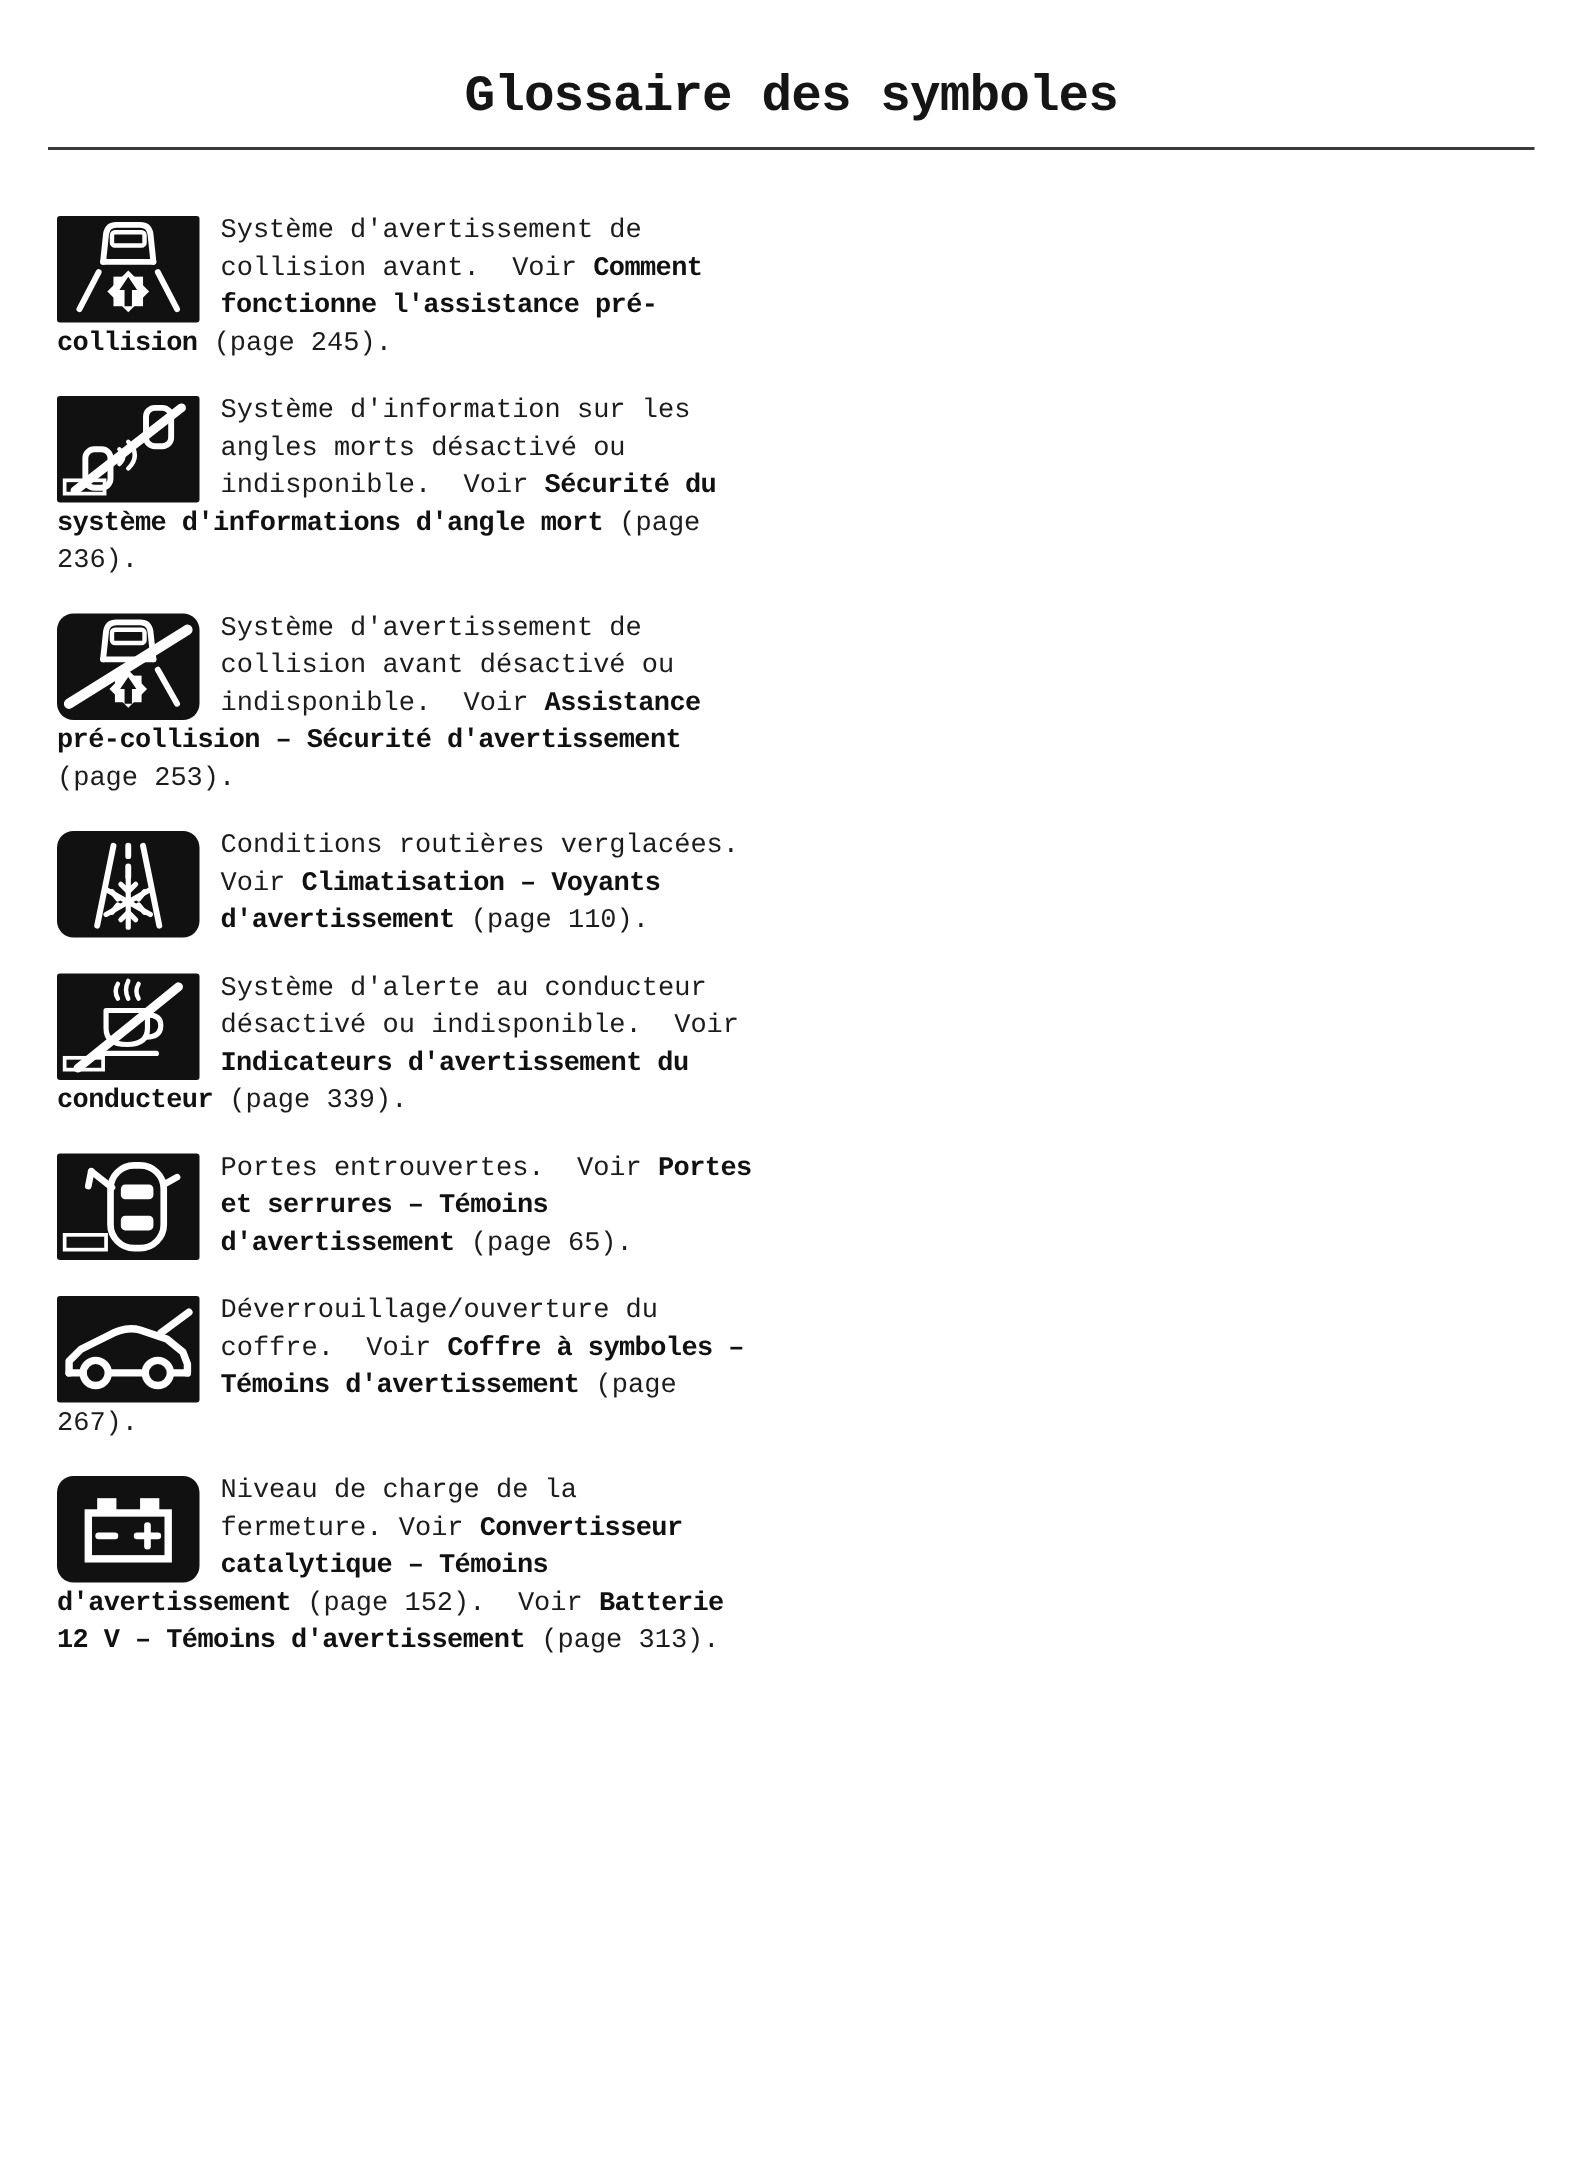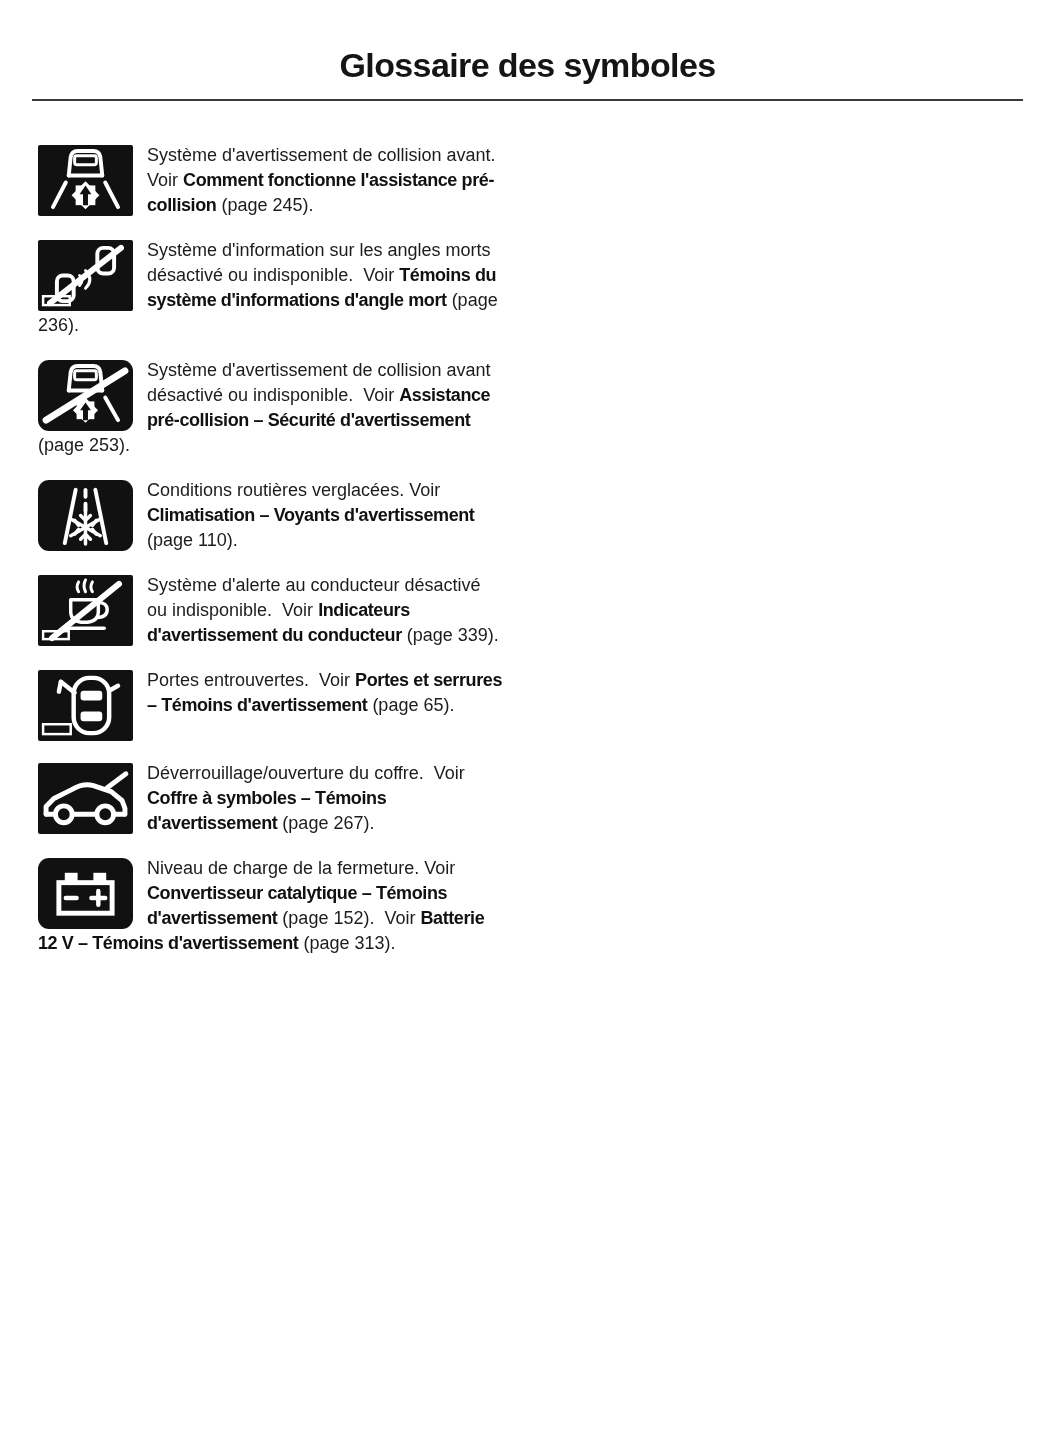--- a/index.html
+++ b/index.html
@@ -1,20 +1,20 @@
 <!DOCTYPE html>
 <html><head>
 <meta charset="utf-8">
 <style>
   html,body{margin:0;padding:0;background:#ffffff;}
   .page{
     position:relative;
     width:1055px;height:1448px;
     background:#ffffff;
-    font-family:Liberation Sans, sans-serif;
+    font-family:Liberation Mono, monospace;
     color:#1c1c1c;
     overflow:hidden;
   }
   h1.page-title{
     margin:0;padding-top:46px;
     text-align:center;
     font-size:34px;font-weight:bold;letter-spacing:-0.6px;
     color:#151515;
   }
   hr.title-rule{
@@ -80,21 +80,21 @@
           <g stroke="#fff" fill="none" stroke-width="4" stroke-linecap="round" stroke-linejoin="round">
             <rect x="60" y="8" width="17" height="26" rx="6"></rect>
             <rect x="19" y="36" width="17" height="26" rx="6"></rect>
             <path d="M42,36 q5,5 0,10" stroke-width="3"></path>
             <path d="M48,31 q9,9 0,18" stroke-width="3"></path>
           </g>
           <rect x="5" y="57" width="27" height="9" stroke="#fff" stroke-width="2.5" fill="none"></rect>
           <path d="M12,64 L84,8" stroke="#fff" stroke-width="6" stroke-linecap="round"></path>
         </svg>
       </div>
-      <p class="entry-text"><span>Système d'information sur les angles morts désactivé ou indisponible.&nbsp; Voir </span><span class="b">Témoins du système d'informations d'angle mort</span><span> (page 236).</span></p>
+      <p class="entry-text"><span>Système d'information sur les angles morts désactivé ou indisponible.&nbsp; Voir </span><span class="b">Sécurité du système d'informations d'angle mort</span><span> (page 236).</span></p>
     </div>
 
     <div class="entry">
       <div class="icon-box rounded">
         <svg width="95" height="71" viewBox="0 0 96 72" aria-hidden="true">
           <g stroke="#fff" fill="none" stroke-width="4" stroke-linecap="round" stroke-linejoin="round">
             <path d="M31,31 L33,12 Q34,6 40,6 h16 q6,0 7,6 l2,19"></path>
             <rect x="37" y="11" width="22" height="9" rx="2" stroke-width="3"></rect>
             <path d="M31,31 H65"></path>
             <path d="M81,61 L68,38"></path>

